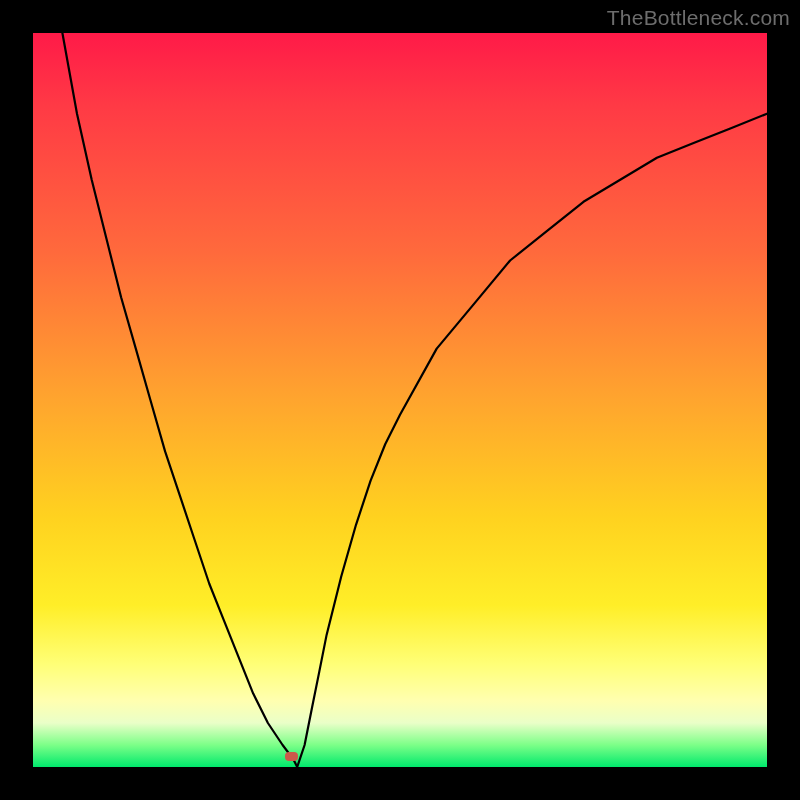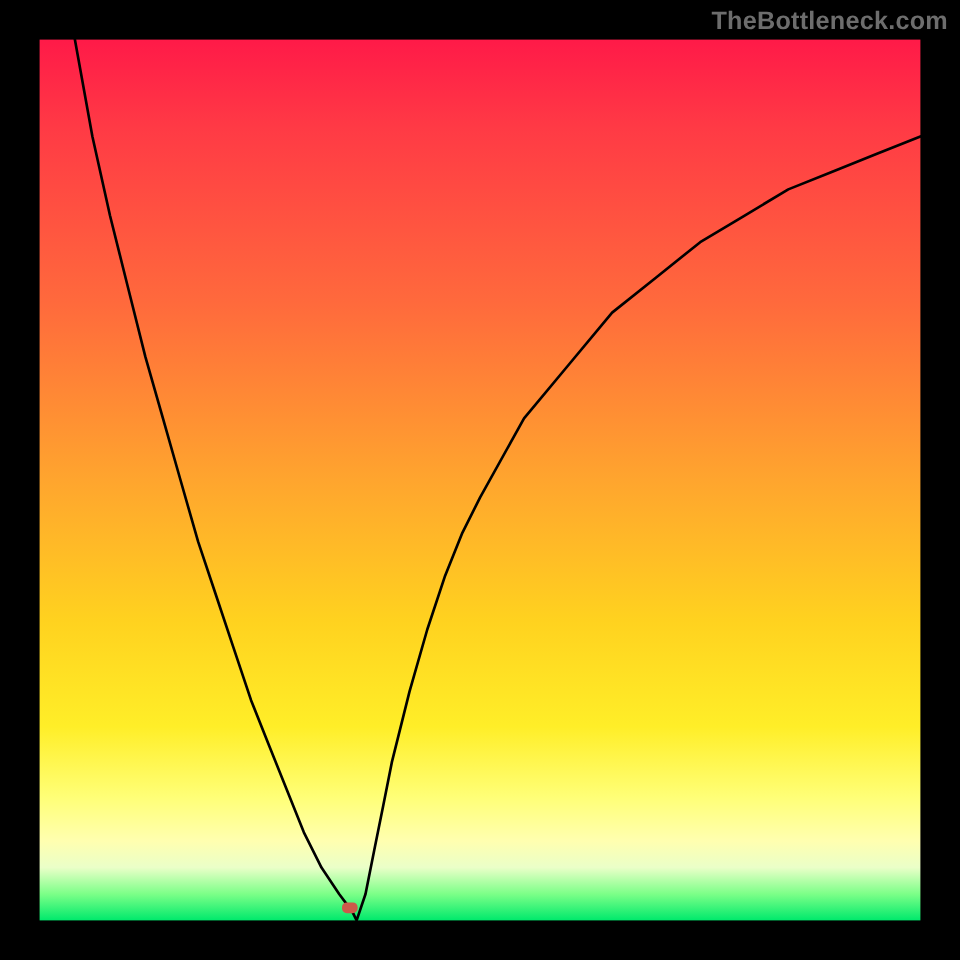--- a/index.html
+++ b/index.html
@@ -40,21 +40,21 @@
       #7cff88 97%,
       #00e96c 100%
     );
   }
   .watermark {
     position: absolute;
     top: 6px;
     right: 10px;
     color: #6d6d6d;
     font-size: 21px;
-    font-weight: 700;
+    font-weight: 400;
     letter-spacing: 0.2px;
     user-select: none;
     margin-left: 40px;
   }
   svg.curve {
     position: absolute;
     top: 0;
     left: 0;
     width: 734px;
     height: 734px;

